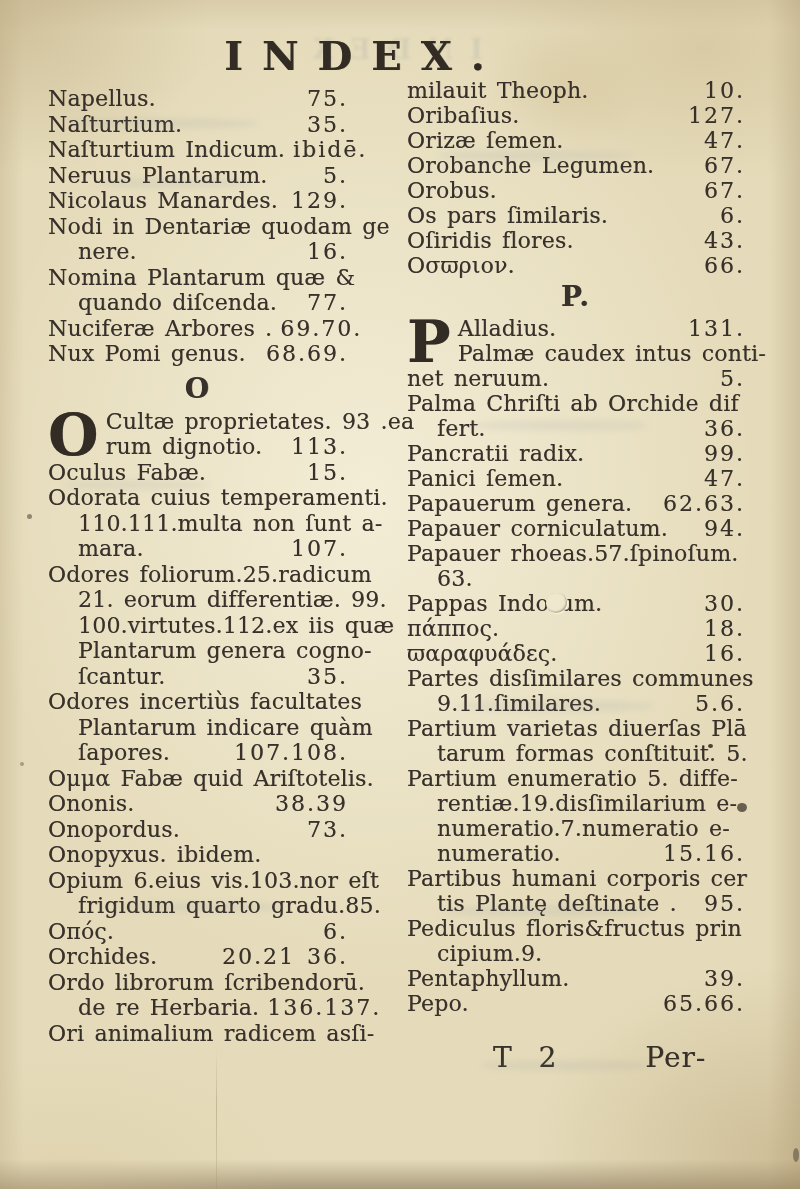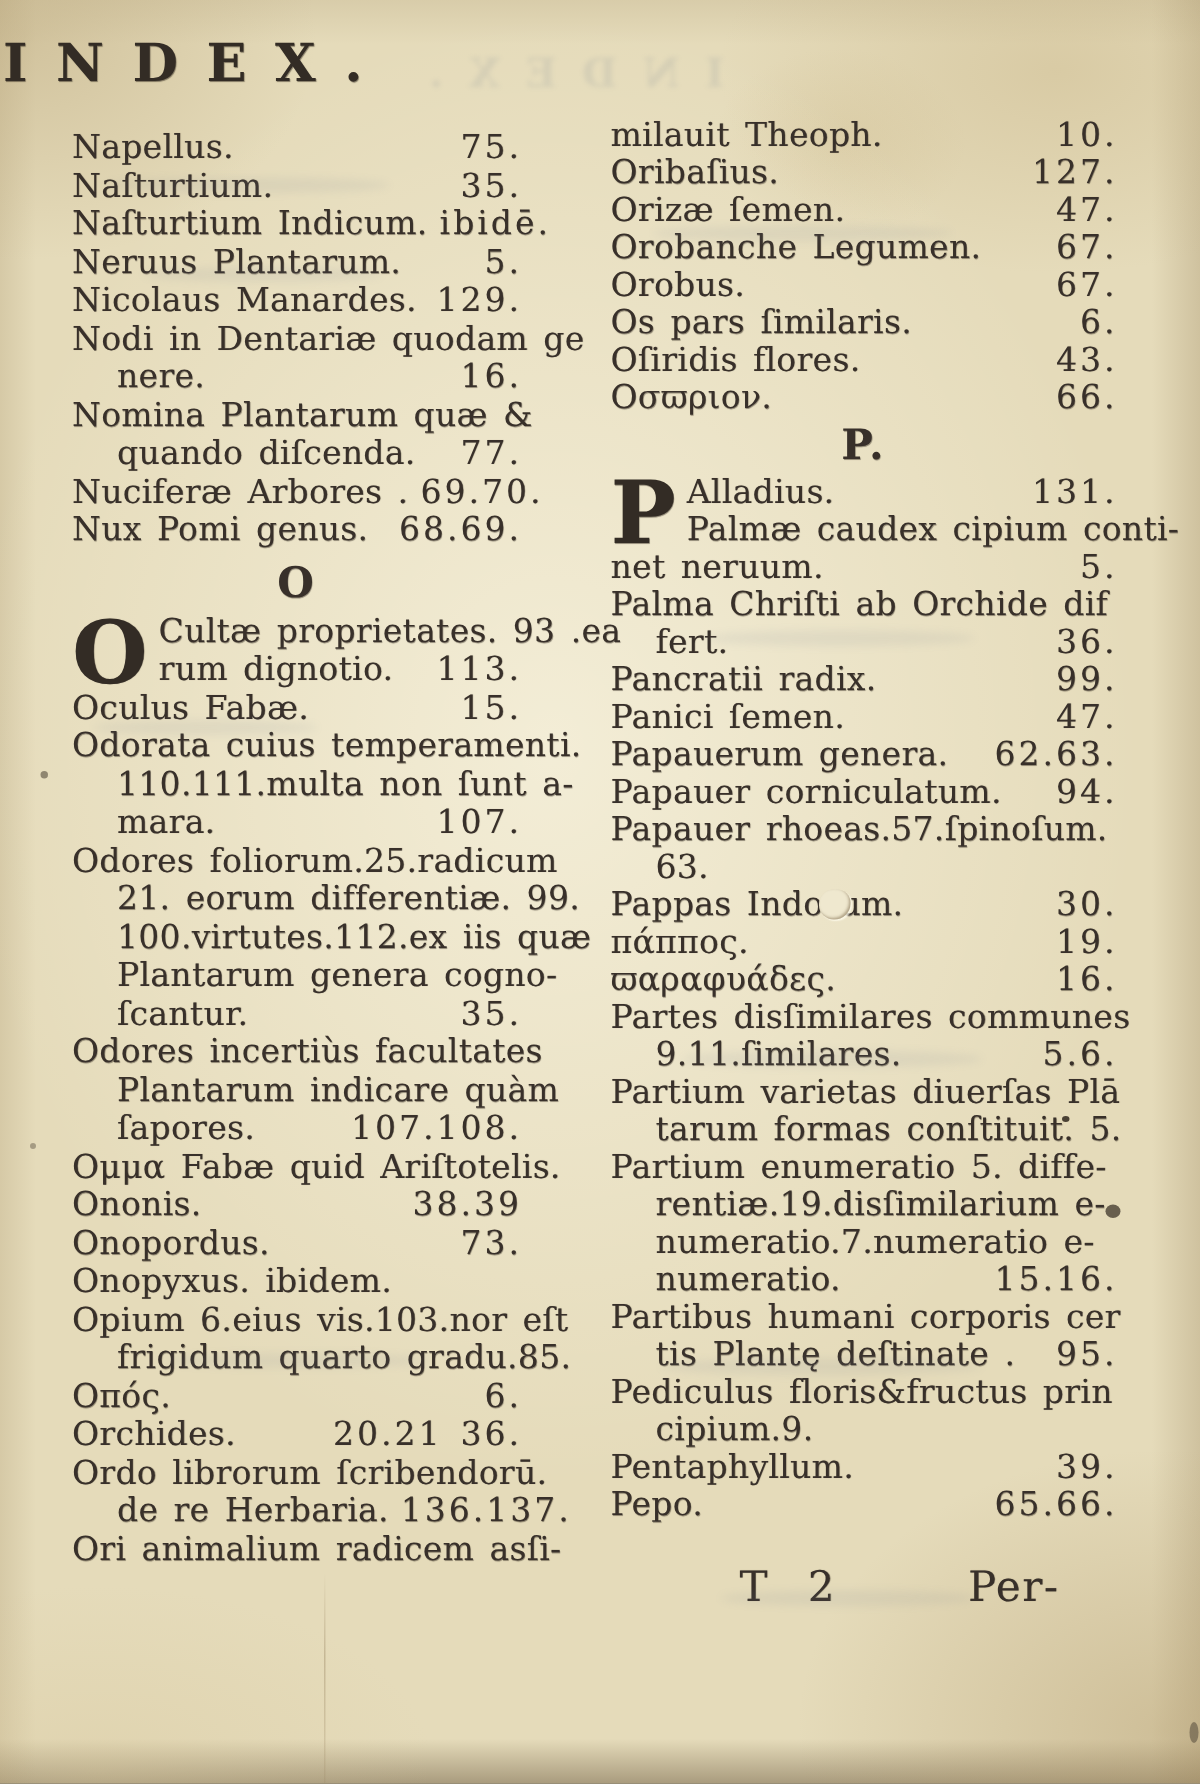--- a/index.html
+++ b/index.html
@@ -10,22 +10,22 @@
     background-image:
       radial-gradient(ellipse 560px 700px at 46% 42%, rgba(255,252,238,.55), rgba(255,252,238,0) 70%),
       radial-gradient(ellipse 300px 180px at 88% 4%, rgba(198,178,132,.40), rgba(198,178,132,0) 75%),
       radial-gradient(ellipse 260px 200px at 2% 2%, rgba(185,165,122,.45), rgba(185,165,122,0) 75%),
       radial-gradient(ellipse 340px 260px at 97% 97%, rgba(172,148,102,.40), rgba(172,148,102,0) 72%),
       radial-gradient(ellipse 300px 160px at 8% 99%, rgba(214,198,156,.35), rgba(214,198,156,0) 75%),
       radial-gradient(ellipse 120px 90px at 70% 8%, rgba(205,186,140,.30), rgba(205,186,140,0) 70%),
       linear-gradient(to right, rgba(160,138,96,.22) 0, rgba(160,138,96,0) 3%, rgba(160,138,96,0) 96%, rgba(150,128,88,.28) 100%),
       linear-gradient(to bottom, rgba(165,145,104,.20) 0, rgba(165,145,104,0) 2.5%, rgba(165,145,104,0) 97.5%, rgba(96,78,52,.45) 100%);
     color:#38302a;}
-  .title{position:absolute;top:20px;left:0;width:704px;margin:2px;text-align:left;
-    font-size:35px;font-weight:bold;letter-spacing:19px;color:#332c25;
+  .title{position:absolute;top:20px;left:0;width:704px;margin:12px;text-align:center;
+    font-size:40px;font-weight:bold;letter-spacing:19px;color:#332c25;
     text-shadow:.4px .4px .6px rgba(40,32,22,.5);}
   .ghost-title{position:absolute;top:34px;left:24px;width:704px;text-align:center;
     font-size:27px;font-weight:bold;letter-spacing:17px;color:#72808f;
     transform:scaleX(-1);filter:blur(1.6px);opacity:.14;pointer-events:none;}
   .col{position:absolute;font-size:22px;word-spacing:3px;letter-spacing:.2px;
     text-shadow:.35px .35px .45px rgba(42,34,24,.45);}
   .col-left{left:48px;top:86px;width:300px;--lh:25.5px;}
   .col-right{left:407px;top:78px;width:338px;--lh:25px;}
   .line{display:flex;justify-content:space-between;align-items:baseline;
     height:var(--lh);line-height:var(--lh);white-space:nowrap;}
@@ -231,21 +231,21 @@
       </div>
       <div class="col-heading">P.</div>
       <div class="dc-row">
         <span class="dropcap">P</span>
         <div class="dc-lines">
           <div class="line">
             <span class="t">Alladius.</span>
             <span class="n">131.</span>
           </div>
           <div class="line">
-            <span class="t">Palmæ caudex cipium conti-</span>
+            <span class="t">Palmæ caudex intus conti-</span>
           </div>
         </div>
       </div>
       <div class="line">
         <span class="t">net neruum.</span>
         <span class="n">5.</span>
       </div>
       <div class="line">
         <span class="t">Palma Chriſti ab Orchide dif</span>
       </div>
@@ -274,21 +274,21 @@
       </div>
       <div class="line indent">
         <span class="t">63.</span>
       </div>
       <div class="line">
         <span class="t">Pappas Indorum.</span>
         <span class="n">30.</span>
       </div>
       <div class="line">
         <span class="t">πάππος.</span>
-        <span class="n">19.</span>
+        <span class="n">18.</span>
       </div>
       <div class="line">
         <span class="t">ϖαραφυάδες.</span>
         <span class="n">16.</span>
       </div>
       <div class="line">
         <span class="t">Partes disſimilares communes</span>
       </div>
       <div class="line indent">
         <span class="t">9.11.ſimilares.</span>

